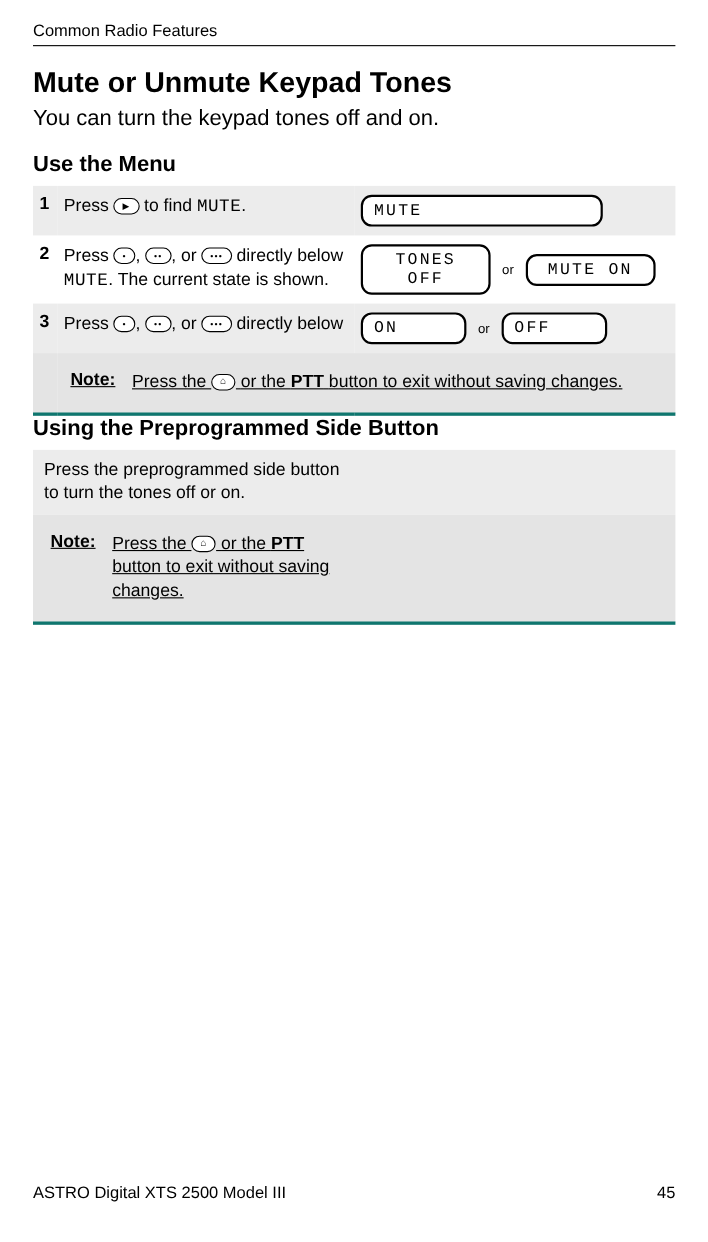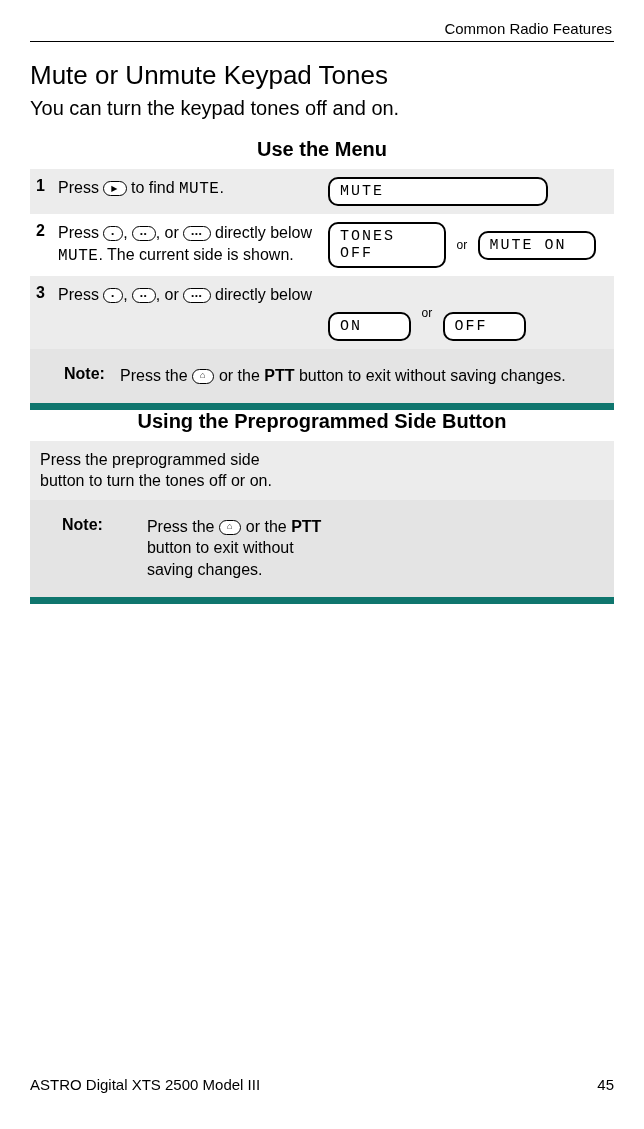--- a/index.html
+++ b/index.html
@@ -10,54 +10,52 @@
     height: 1129px;
     font-family: Helvetica, Arial, sans-serif;
     color: #000;
     background: #fff;
     position: relative;
   }
   .page {
     padding: 20px 30px 0 30px;
   }
   .hdr-right {
-    text-align: right;
     font-size: 15px;
     padding-right: 2px;
   }
   .hdr-rule {
     border: none;
     border-top: 1.5px solid #000;
     margin: 4px 0 18px 0;
   }
   h1 {
     font-size: 26px;
-    font-weight: normal;
+    font-weight: bold;
     margin: 0 0 6px 0;
   }
   .intro {
     font-size: 20px;
     margin: 0 0 18px 0;
   }
   h2 {
     font-size: 20px;
     font-weight: bold;
     margin: 0 0 8px 0;
-    text-align: center;
   }
   .steps {
     width: 100%;
     border-collapse: collapse;
   }
   .steps td {
     vertical-align: top;
     padding: 8px 6px;
   }
   .row-shade { background: #ececec; }
-  .row-shade-strong { background: #e4e4e4; border-bottom: 7px solid #0f766e; }
+  .row-shade-strong { background: #e4e4e4; border-bottom: 3px solid #0f766e; text-decoration: underline; }
   .num {
     width: 22px;
     font-weight: bold;
     font-size: 16px;
   }
   .body-cell {
     width: 270px;
     font-size: 16px;
     line-height: 1.35;
     margin-top: 44px;
@@ -91,22 +89,22 @@
     border: 2px solid #000;
     border-radius: 10px;
     font-family: "Courier New", monospace;
     font-size: 15px;
     padding: 4px 10px;
     letter-spacing: 2px;
     background: #fff;
     vertical-align: middle;
   }
   .lcd-wide { width: 220px; }
-  .lcd-med { width: 118px; }
-  .lcd-sm { width: 83px; margin-top: 28px; }
+  .lcd-med { width: 118px; text-align: center; }
+  .lcd-sm { width: 96px; }
   .or {
     display: inline-block;
     margin: 0 6px;
     font-size: 12px;
     vertical-align: middle;
   }
   .note-label {
     font-weight: bold;
     font-size: 16px;
     width: 56px;
@@ -123,21 +121,21 @@
     right: 30px;
     display: flex;
     justify-content: space-between;
     font-size: 15px;
   }
   .side-block {
     width: 100%;
     border-collapse: collapse;
     margin-top: 8px;
   }
-  .side-block td { padding: 8px 22px; vertical-align: top; }
+  .side-block td { padding: 8px 6px; vertical-align: top; }
 </style>
 </head>
 <body>
 
 <div class="page">
   <div class="hdr-right">Common Radio Features</div>
   <hr class="hdr-rule">
 
   <h1>Mute or Unmute Keypad Tones</h1>
   <p class="intro">You can turn the keypad tones off and on.</p>
@@ -161,21 +159,21 @@
     </tr>
 
     <tr>
       <td class="num">2</td>
       <td class="body-cell">
         <span>Press </span>
         <span class="icon-oval">•</span><span>, </span>
         <span class="icon-oval">••</span><span>, or </span>
         <span class="icon-oval">•••</span>
         <span> directly below </span>
-        <span class="mono">MUTE</span><span>. The current side is shown.</span>
+        <span class="mono">MUTE</span><span>. The current state is shown.</span>
       </td>
       <td class="disp-cell">
         <span class="lcd lcd-med">TONES OFF</span>
         <span class="or">or</span>
         <span class="lcd lcd-med">MUTE ON</span>
       </td>
     </tr>
 
     <tr class="row-shade">
       <td class="num">3</td>

